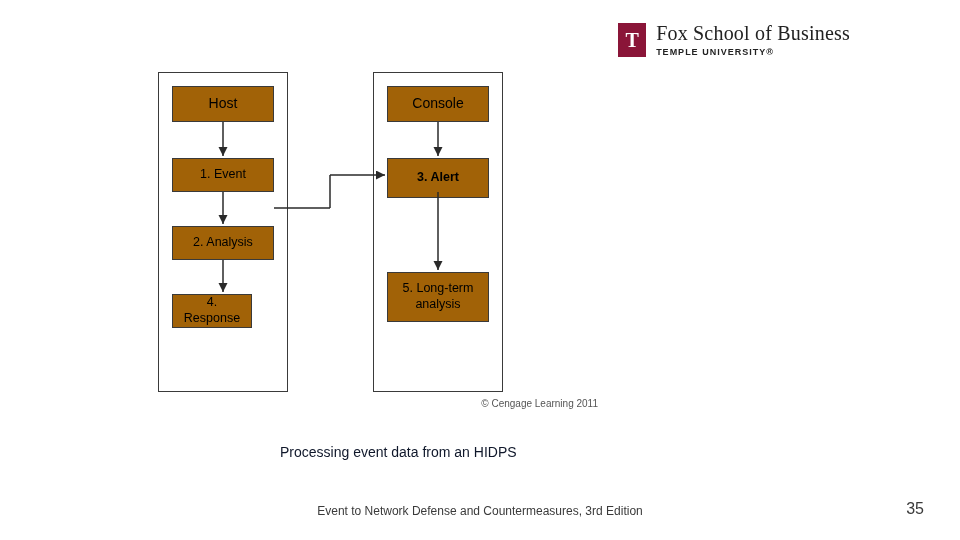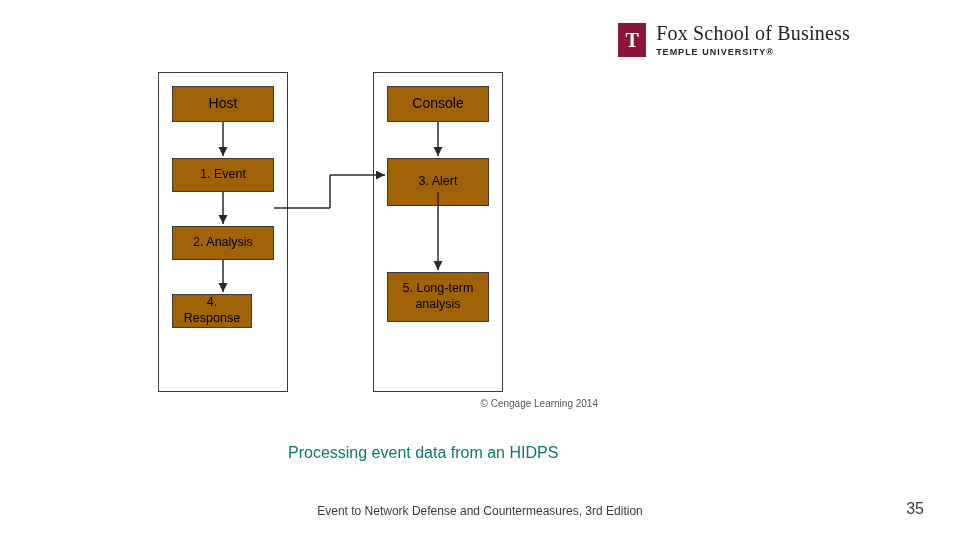--- a/index.html
+++ b/index.html
@@ -29,27 +29,27 @@
   }
 
   
   .n-host     { left: 14px; top:  14px; width: 102px; height: 36px; font-size: 14px; }
   .n-event    { left: 14px; top:  86px; width: 102px; height: 34px; }
   .n-analysis { left: 14px; top: 154px; width: 102px; height: 34px; }
   .n-response { left: 14px; top: 222px; width: 80px; height: 34px; }
 
   
   .n-console  { left: 229px; top: 14px;  width: 102px; height: 36px; font-size: 14px; }
-  .n-alert    { left: 229px; top: 86px;  width: 102px; height: 48px; }
+  .n-alert    { left: 229px; top: 86px;  width: 102px; height: 40px; font-weight: bold; }
   .n-longterm { left: 229px; top: 200px; width: 102px; height: 50px; }
 
   .copyright { position: absolute; right: 0; bottom: -2px; font-size: 10px; color: #555; }
 
   
-  .caption { position: absolute; left: 288px; top: 444px; font-size: 16px; color: #0f766e; }
+  .caption { position: absolute; left: 280px; top: 444px; font-size: 14px; color: #0f172a; }
 
   
   .footer-center { position: absolute; left: 0; right: 0; bottom: 22px; text-align: center; font-size: 12px; color: #3a3a3a; }
   .page-num { position: absolute; right: 36px; bottom: 22px; font-size: 16px; color: #3a3a3a; }
 </style>
 </head>
 <body>
 
 <div class="slide">
 
@@ -92,21 +92,21 @@
 
       <line x1="280" y1="50" x2="280" y2="84" stroke="#2a2a2a" stroke-width="1.5" marker-end="url(#ah)"></line>
 
       <line x1="280" y1="120" x2="280" y2="198" stroke="#2a2a2a" stroke-width="1.5" marker-end="url(#ah)"></line>
 
       <line x1="116" y1="136" x2="172" y2="136" stroke="#2a2a2a" stroke-width="1.5"></line>
       <line x1="172" y1="136" x2="172" y2="103" stroke="#2a2a2a" stroke-width="1.5"></line>
       <line x1="172" y1="103" x2="227" y2="103" stroke="#2a2a2a" stroke-width="1.5" marker-end="url(#ah)"></line>
     </svg>
 
-    <div class="copyright">© Cengage Learning 2014</div>
+    <div class="copyright">© Cengage Learning 2011</div>
   </div>
 
   <div class="caption">Processing event data from an HIDPS</div>
 
   <div class="footer-center">Event to Network Defense and Countermeasures, 3rd Edition</div>
   <div class="page-num">35</div>
 
 </div>
 
 </body></html>

